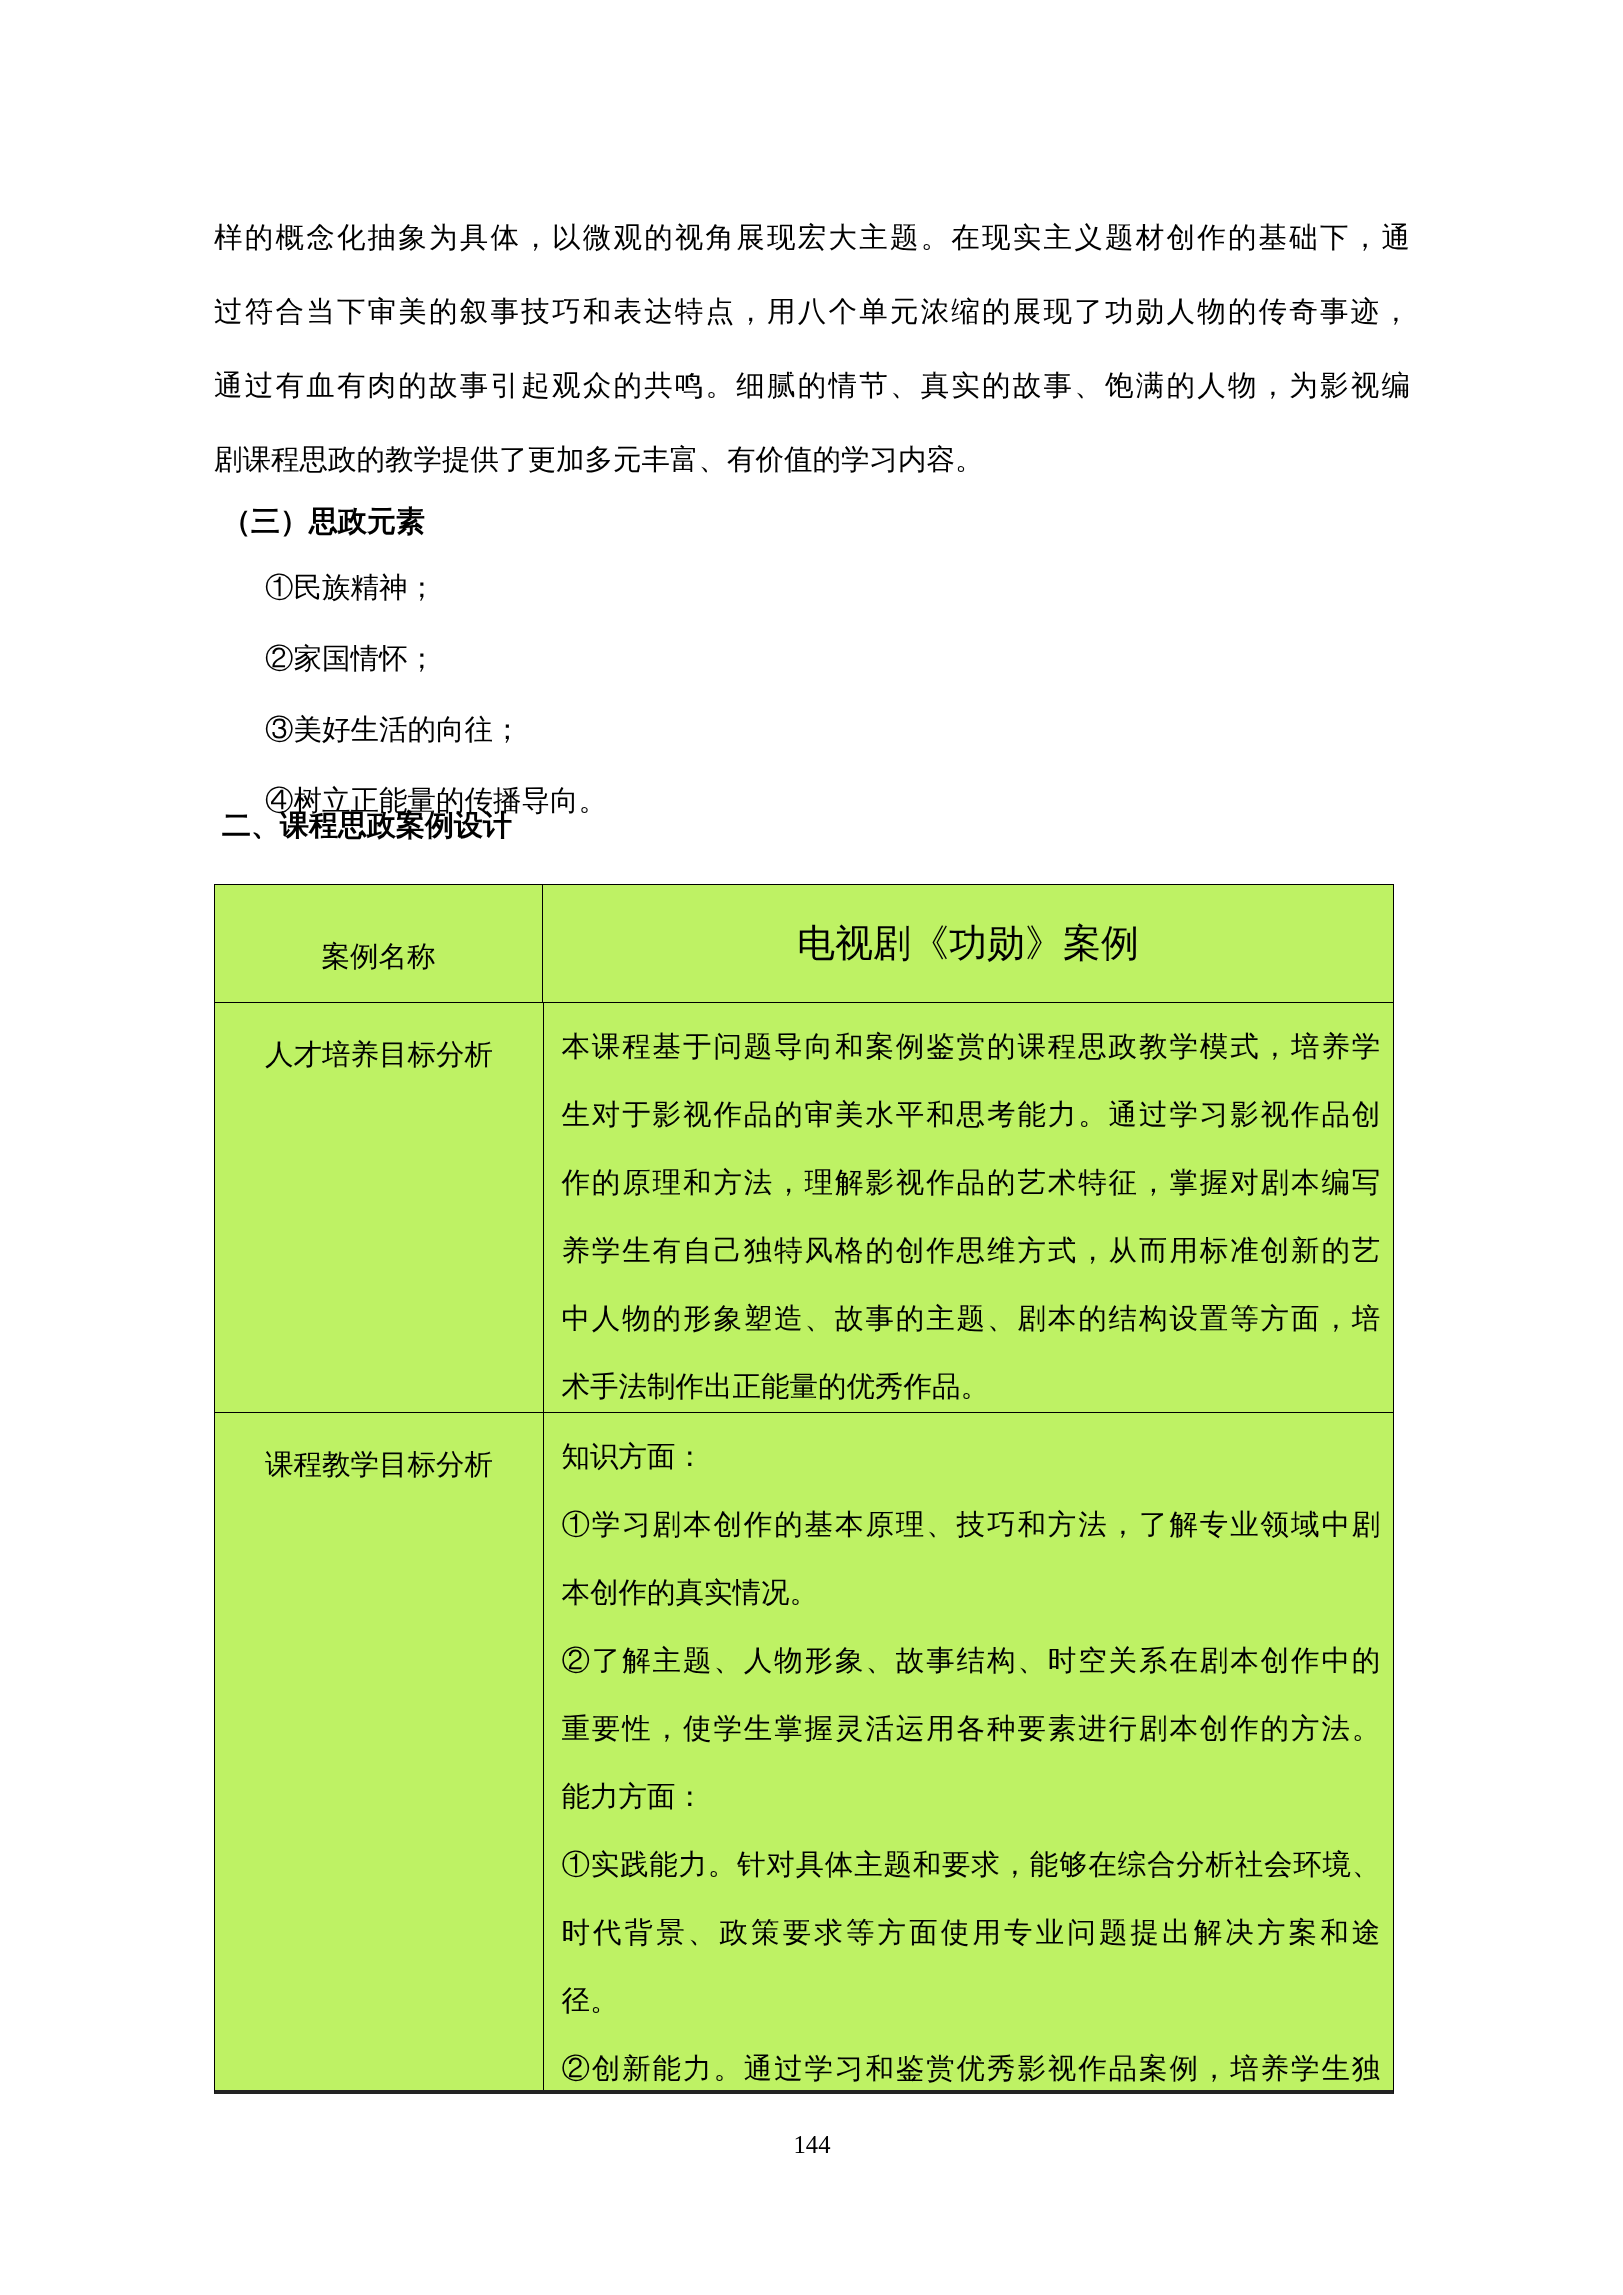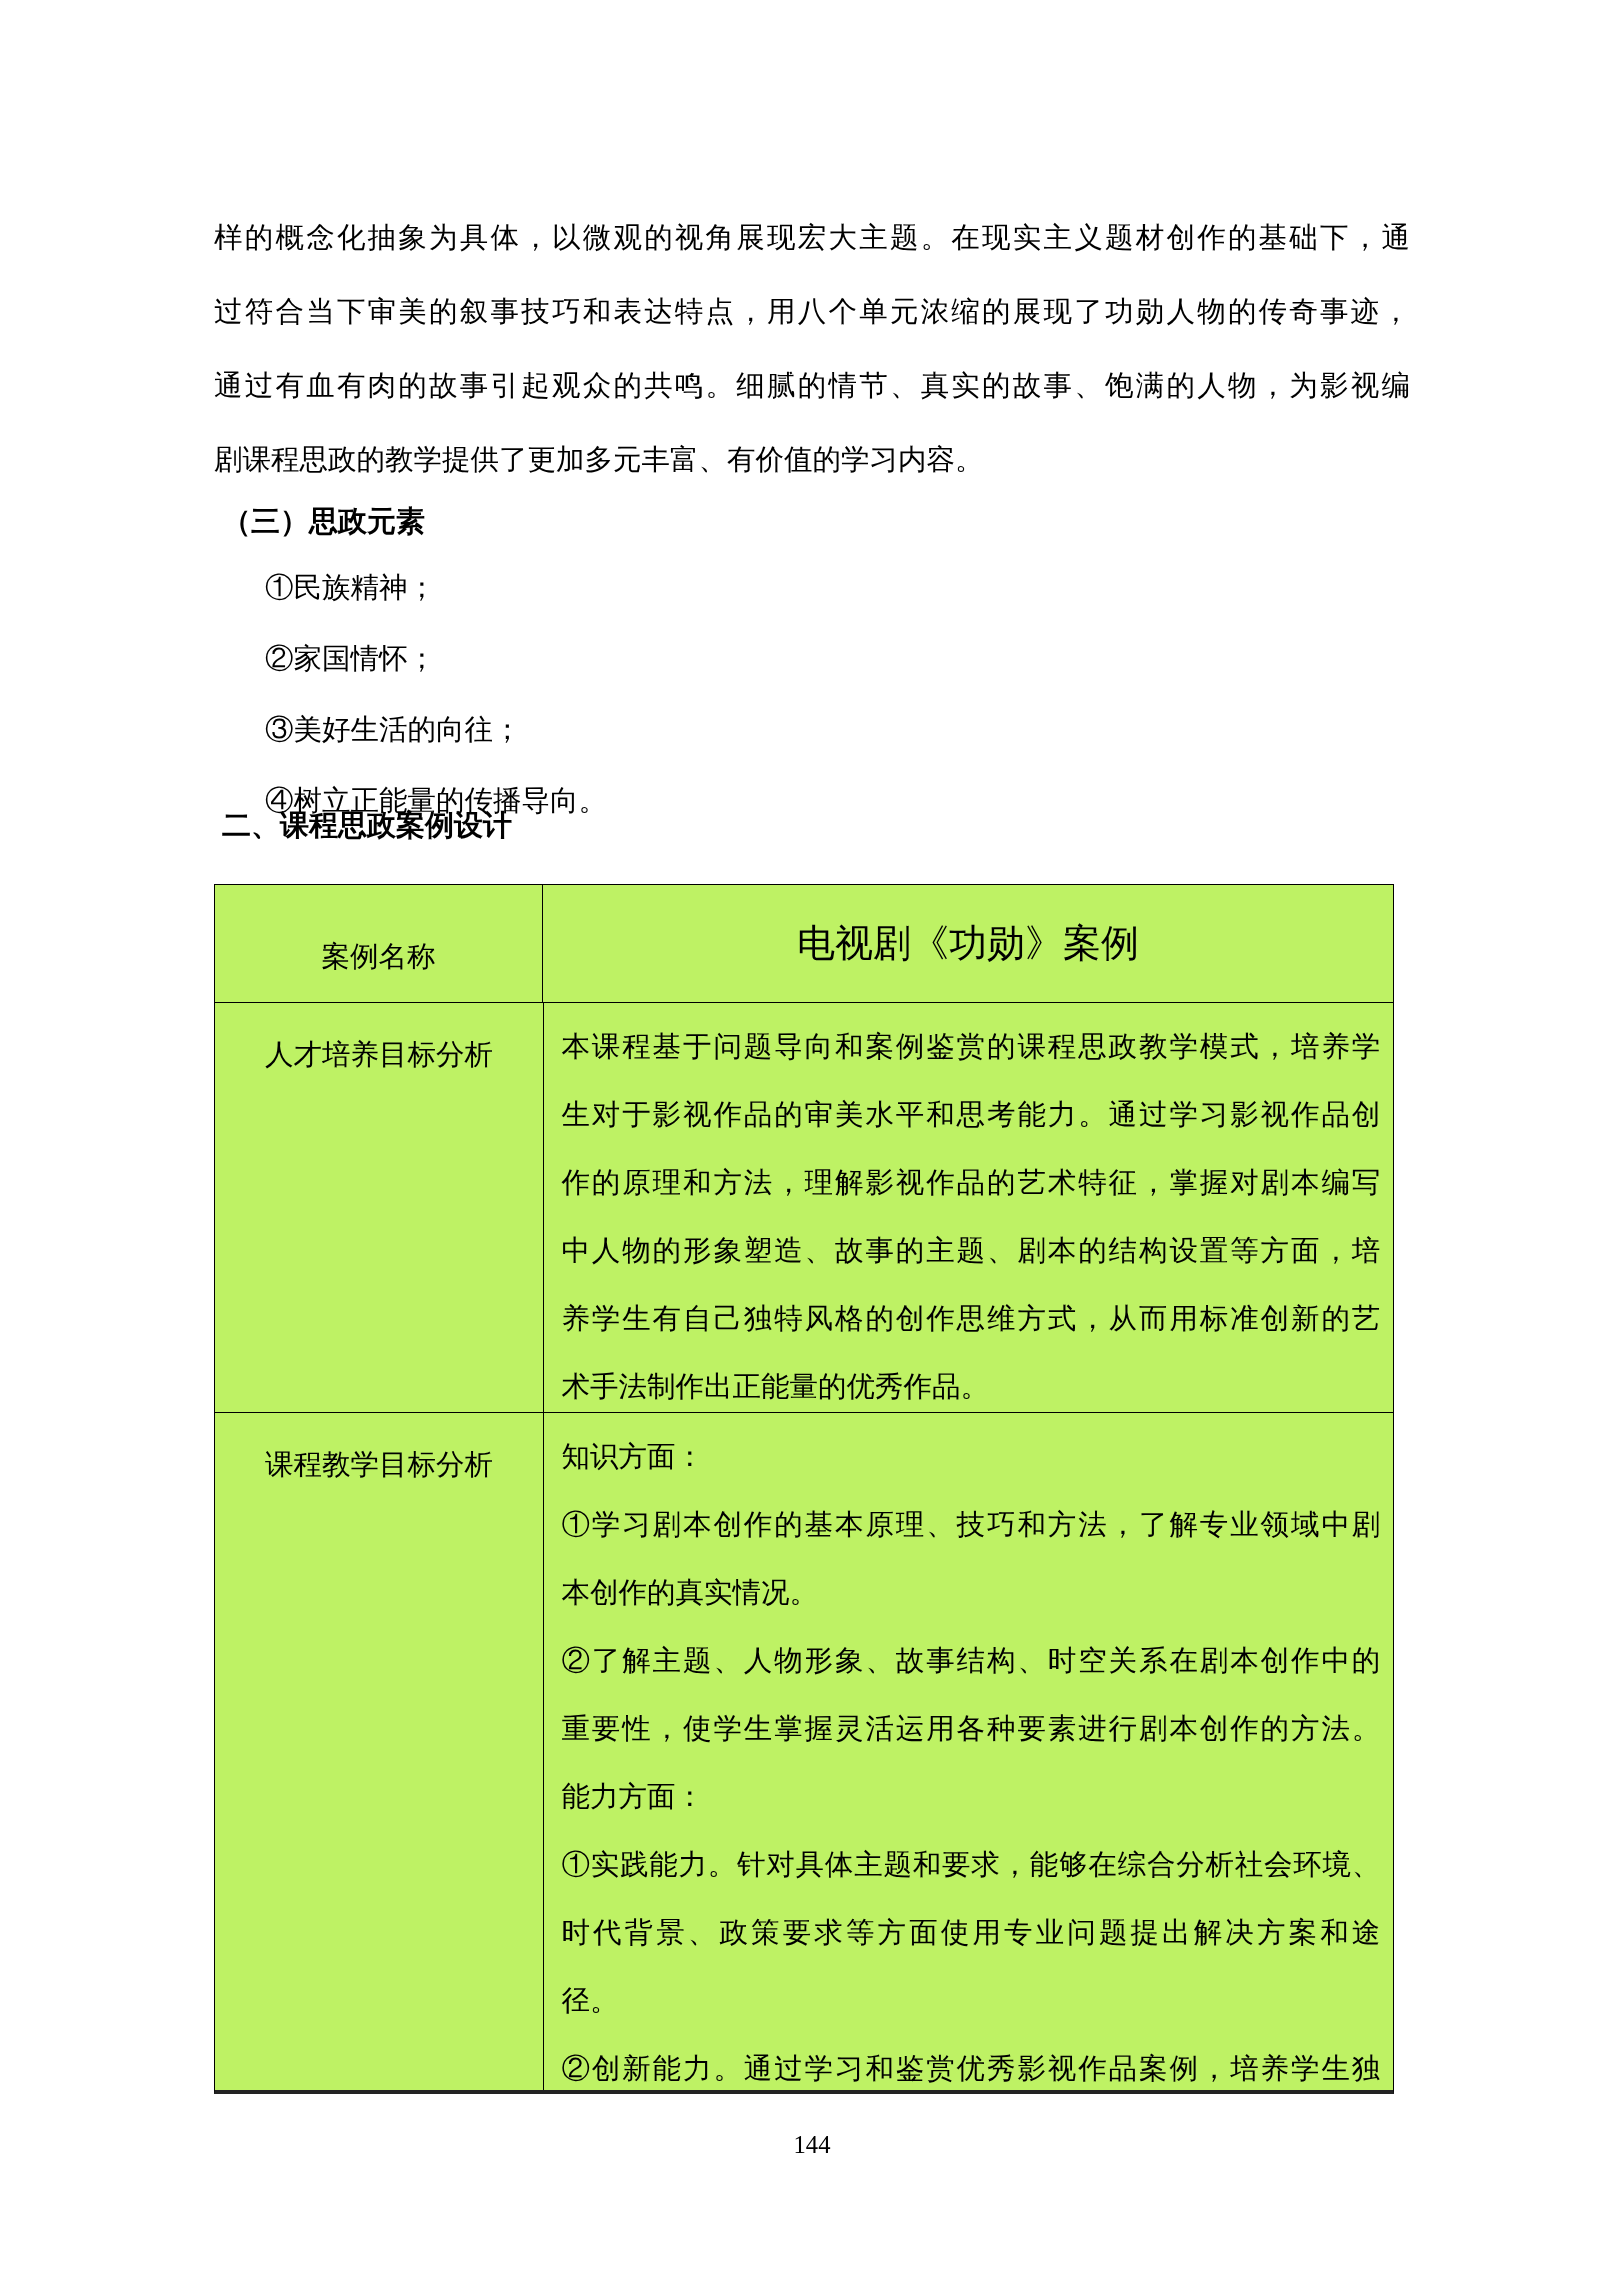--- a/index.html
+++ b/index.html
@@ -102,22 +102,22 @@
 
     <div class="trow r1">
       <div class="c1">
         <span class="lbl">人才培养目标分析</span>
       </div>
       <div class="c2">
         <div class="cellbody">
           <div class="tline j">本课程基于问题导向和案例鉴赏的课程思政教学模式，培养学</div>
           <div class="tline j">生对于影视作品的审美水平和思考能力。通过学习影视作品创</div>
           <div class="tline j">作的原理和方法，理解影视作品的艺术特征，掌握对剧本编写</div>
+          <div class="tline j">养学生有自己独特风格的创作思维方式，从而用标准创新的艺</div>
           <div class="tline j">中人物的形象塑造、故事的主题、剧本的结构设置等方面，培</div>
-          <div class="tline j">养学生有自己独特风格的创作思维方式，从而用标准创新的艺</div>
           <div class="tline">术手法制作出正能量的优秀作品。</div>
         </div>
       </div>
     </div>
 
     <div class="trow r2">
       <div class="c1">
         <span class="lbl">课程教学目标分析</span>
       </div>
       <div class="c2">

